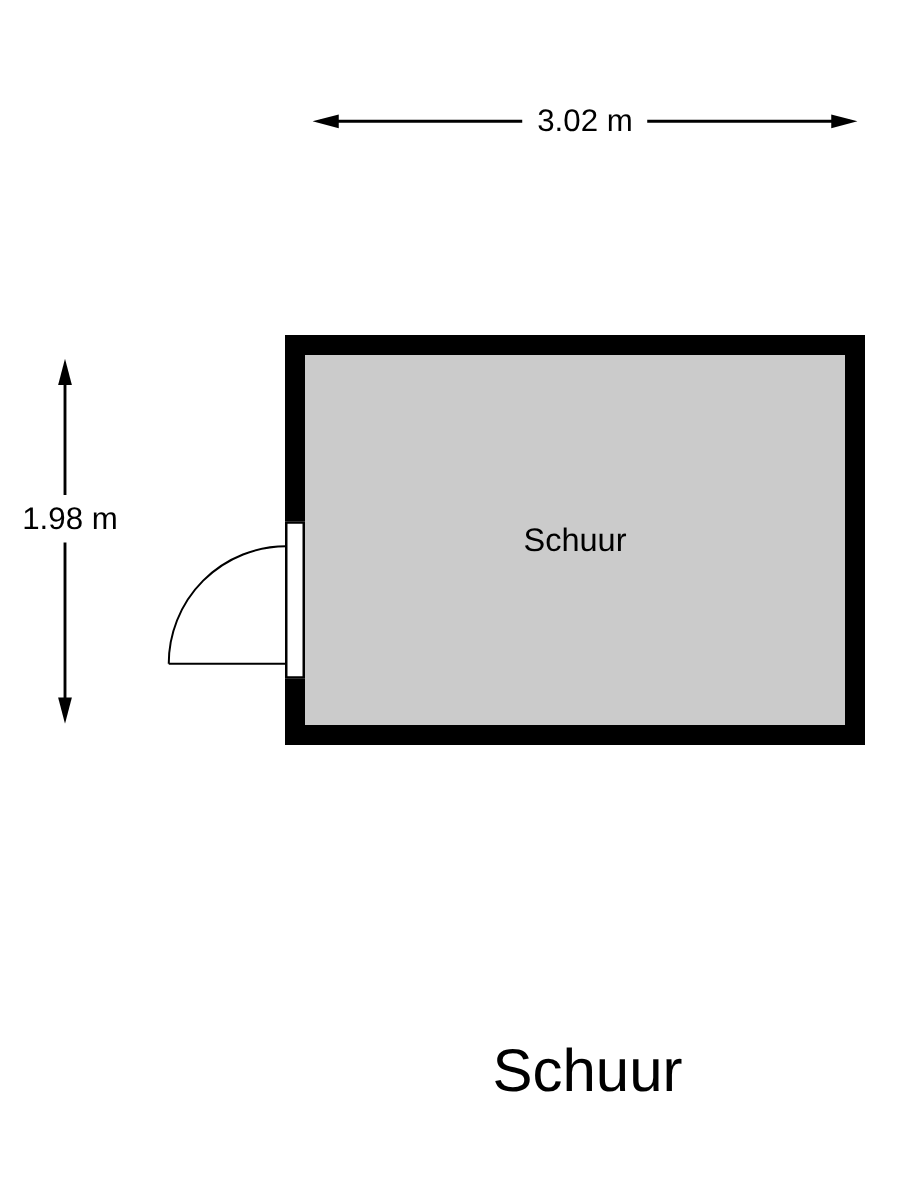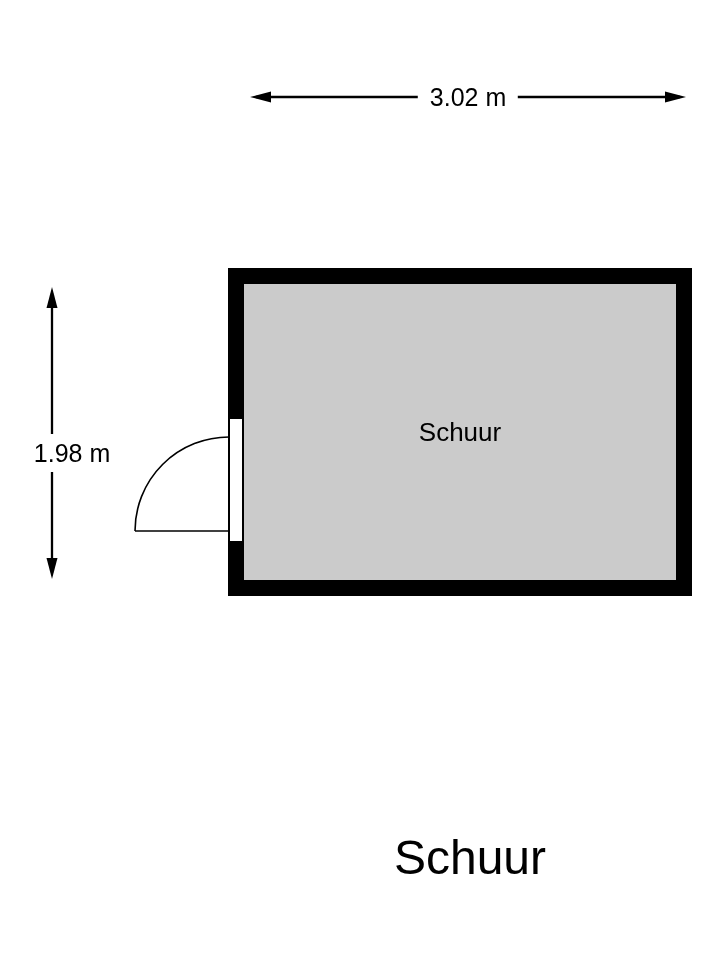--- a/index.html
+++ b/index.html
@@ -44,23 +44,22 @@
     line-height: 1.2;
     white-space: nowrap;
   }
   .dim-label-top {
     left: 468px;
     top: 97px;
     padding: 0 12px;
   }
   .dim-label-left {
     left: 56px;
-    top: 453px;
+    top: 415px;
     padding: 4px 2px;
-    margin-left: 16px;
   }
 
   
   .room {
     position: absolute;
     left: 228px;
     top: 268px;
     width: 464px;
     height: 328px;
     border: 16px solid #000000;

